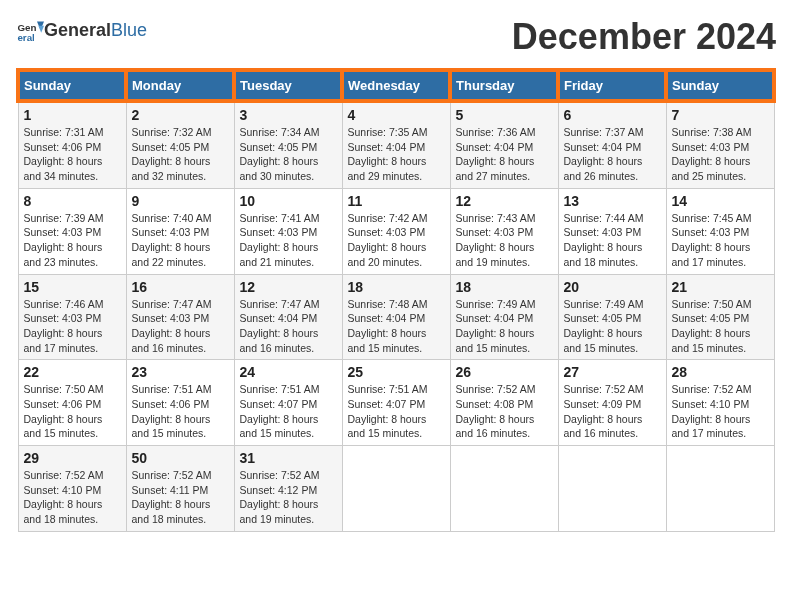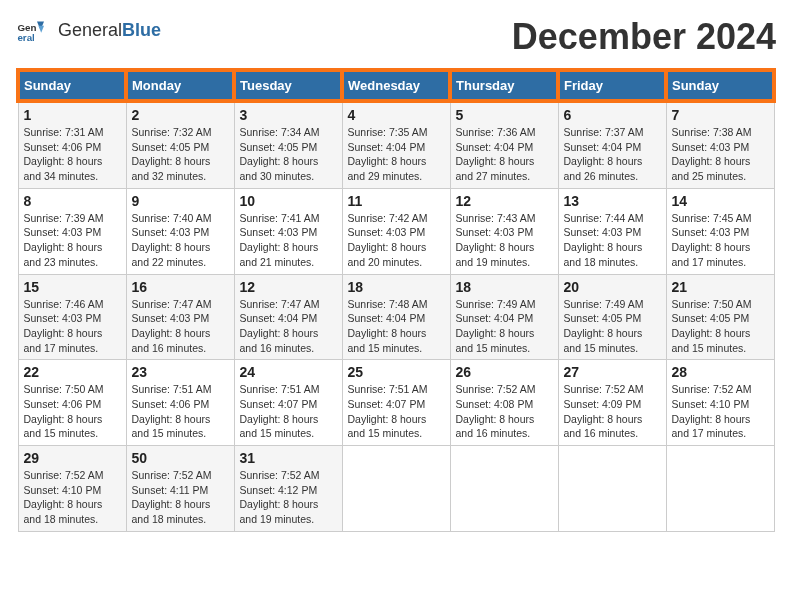--- a/index.html
+++ b/index.html
@@ -12,21 +12,21 @@
     }
     .header-section {
       display: flex;
       justify-content: space-between;
       align-items: flex-start;
       margin-bottom: 10px;
     }
     .logo {
       display: flex;
       align-items: center;
-      gap: 14px;
+      gap: 0;
     }
     .logo-icon {
       width: 28px;
       height: 28px;
     }
     .title-block {
       text-align: right;
       margin-left: 8px;
     }
     .calendar-title {
@@ -83,21 +83,21 @@
 
 <div class="header-section">
   <div class="logo">
     <svg class="logo-icon" viewBox="0 0 40 40" xmlns="http://www.w3.org/2000/svg">
       <text x="2" y="22" font-size="14" font-weight="bold" fill="#333">Gen</text>
       <text x="2" y="36" font-size="14" font-weight="bold" fill="#2e6da4">eral</text>
       <polygon points="30,8 40,8 35,20" fill="#2e6da4"></polygon>
       <polygon points="32,14 40,14 36,24" fill="#5ca0d3"></polygon>
     </svg>
     <div>
-      <span style="font-size:18px;font-weight:normal;color:#333;">General</span><span style="font-size:18px;font-weight:bold;color:#2e6da4;">Blue</span>
+      <span style="font-size:18px;font-weight:bold;color:#333;">General</span><span style="font-size:18px;font-weight:normal;color:#2e6da4;">Blue</span>
     </div>
   </div>
   <div class="title-block">
     <div class="calendar-title">December 2024</div>
   </div>
 </div>
 
 <table>
   <thead>
     <tr id="col-headers">

